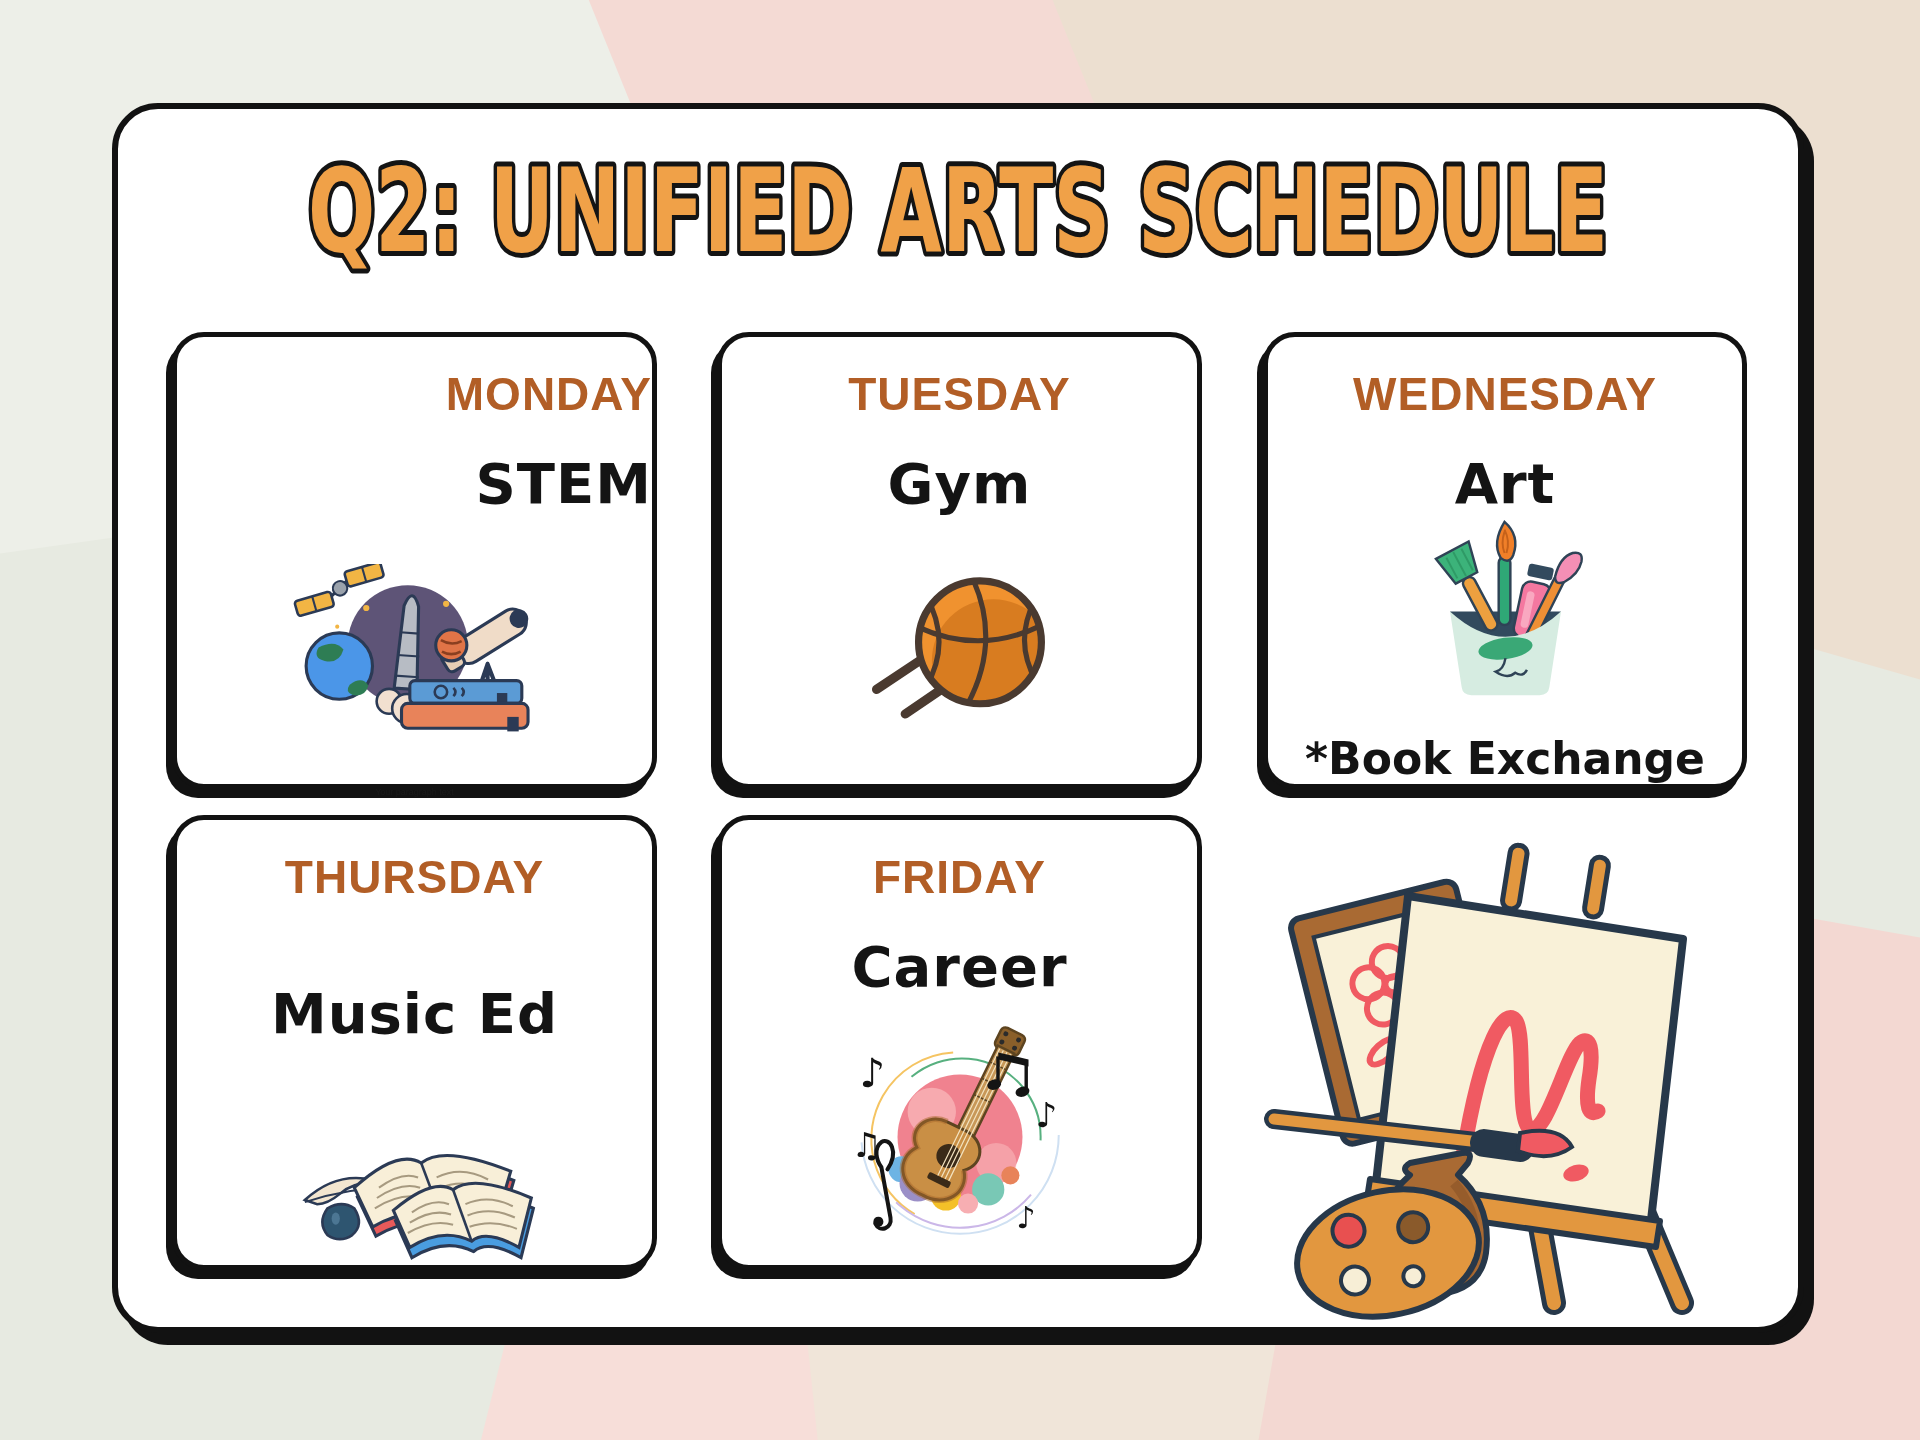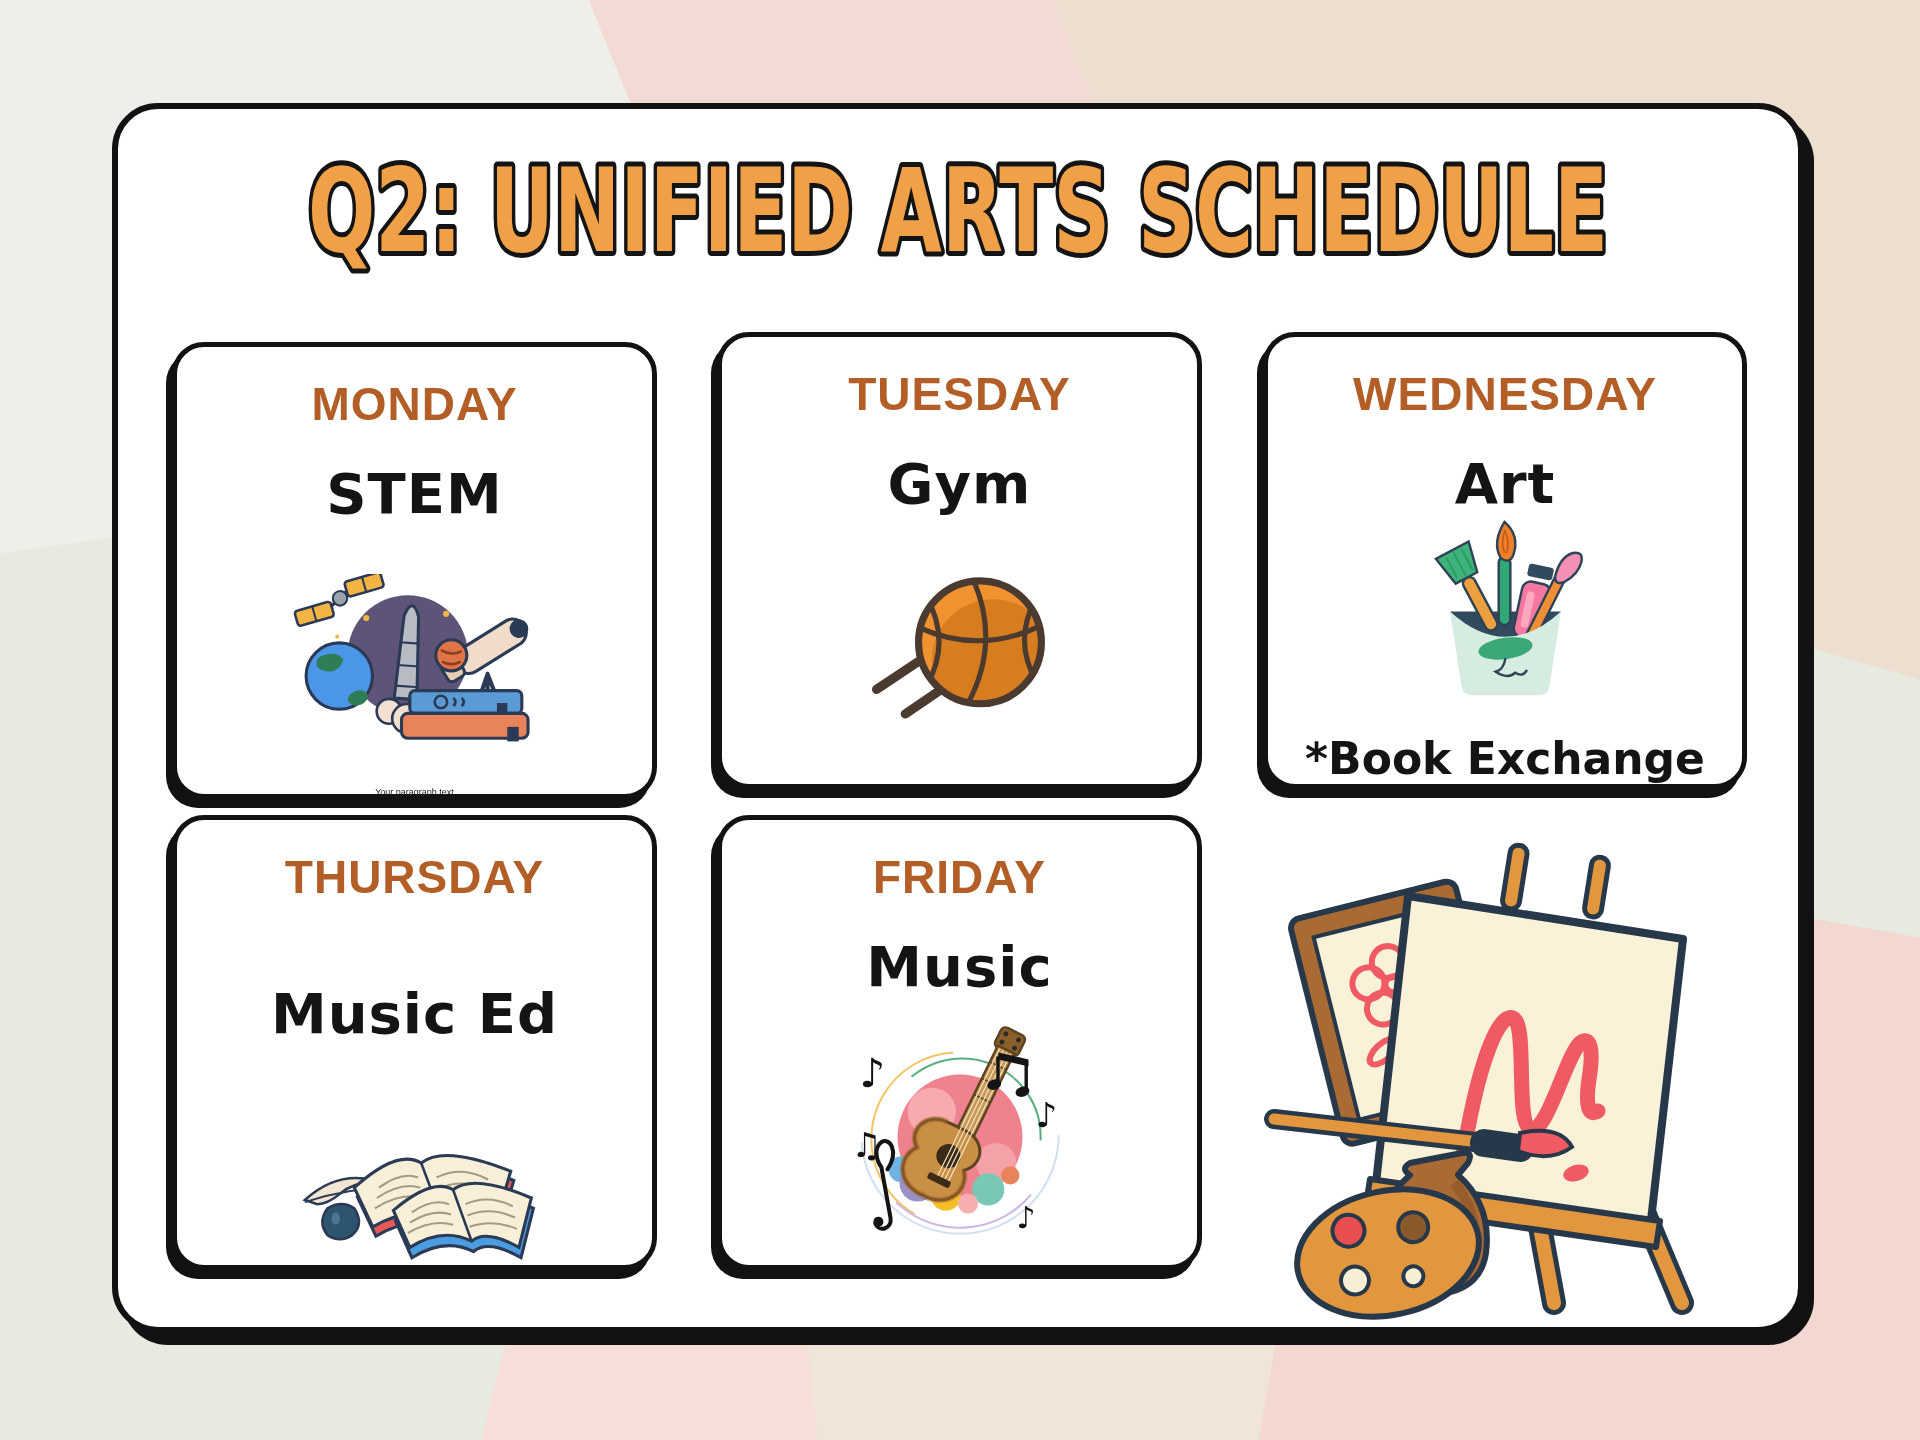--- a/index.html
+++ b/index.html
@@ -20,21 +20,21 @@
     box-sizing:border-box;background:#ffffff;border:6px solid #121212;
     border-radius:46px;box-shadow:10px 12px 0 #121212;z-index:1;
   }
   .title-svg{position:absolute;left:0;top:28px;width:1680px;height:170px;}
 
   .card{
     position:absolute;box-sizing:border-box;background:#fff;
     border:5px solid #121212;border-radius:32px;box-shadow:-6px 9px 0 #121212;
     display:flex;flex-direction:column;align-items:center;
   }
-  .card-mon{left:54px;top:233px;width:485px;height:457px;}
+  .card-mon{left:54px;top:223px;width:485px;height:457px;align-items:flex-end;}
   .card-tue{left:599px;top:223px;width:485px;height:457px;}
   .card-wed{left:1145px;top:223px;width:484px;height:457px;}
   .card-thu{left:54px;top:706px;width:485px;height:455px;gap:47px;}
   .card-fri{left:599px;top:706px;width:485px;height:455px;}
 
   .day{margin-top:30px;font-size:46px;font-weight:700;color:#b25e26;letter-spacing:1px;}
   .subject{margin-top:30px;font-size:56px;font-weight:700;color:#141414;
     font-family:"DejaVu Sans",sans-serif;letter-spacing:1px;}
   .art{flex:1;display:flex;align-items:center;justify-content:center;width:100%;}
   .note{font-size:44px;font-weight:700;color:#141414;font-family:"DejaVu Sans",sans-serif;margin-bottom:24px;margin-top:32px;}
@@ -208,21 +208,21 @@
           <path d="M104,114 Q142,82 162,94 Q182,78 238,102 L226,150 Q194,132 180,144 Q152,130 120,150 z" fill="#f8efd8" stroke="#2b3a55" stroke-width="3"></path>
           <path d="M162,94 L180,144" stroke="#2b3a55" stroke-width="2.5"></path>
           <path d="M122,116 Q142,102 158,108 M120,126 Q142,112 160,118 M118,136 Q142,122 162,128 M174,108 Q196,98 220,110 M176,119 Q198,110 222,121 M178,130 Q200,122 224,132" stroke="#a79a80" stroke-width="2" fill="none"></path>
         </g>
       </svg>
     </div>
   </div>
 
   <div class="card card-fri">
     <div class="day">FRIDAY</div>
-    <div class="subject">Music</div>
+    <div class="subject">Career</div>
     <div class="art">
       <svg width="262" height="232" viewBox="0 0 260 230">
         <g fill="none">
           <circle cx="130" cy="118" r="98" stroke="#cfe0f2" stroke-width="2" stroke-dasharray="300 320"></circle>
           <circle cx="128" cy="122" r="86" stroke="#f5c462" stroke-width="2" stroke-dasharray="220 340" transform="rotate(120 128 122)"></circle>
           <circle cx="132" cy="120" r="78" stroke="#57b07f" stroke-width="2" stroke-dasharray="180 320" transform="rotate(230 132 120)"></circle>
           <circle cx="130" cy="118" r="92" stroke="#cbb7e8" stroke-width="2" stroke-dasharray="150 430" transform="rotate(40 130 118)"></circle>
         </g>
         <circle cx="130" cy="120" r="62" fill="#f0828f"></circle>
         <circle cx="102" cy="95" r="24" fill="#f7aeb2" opacity="0.9"></circle>

